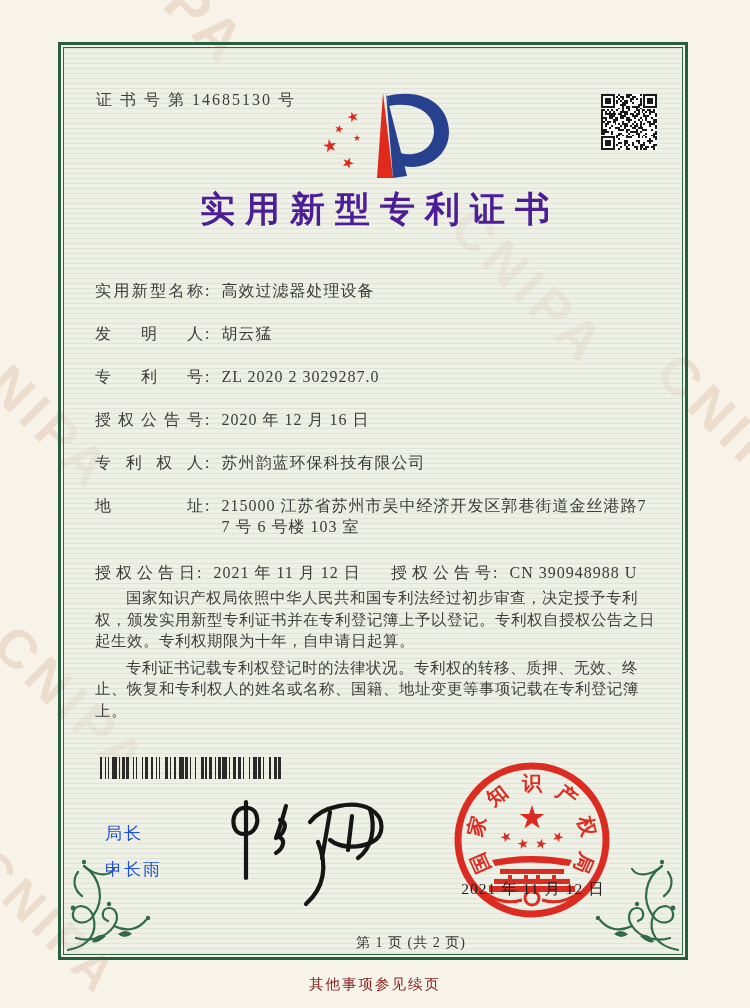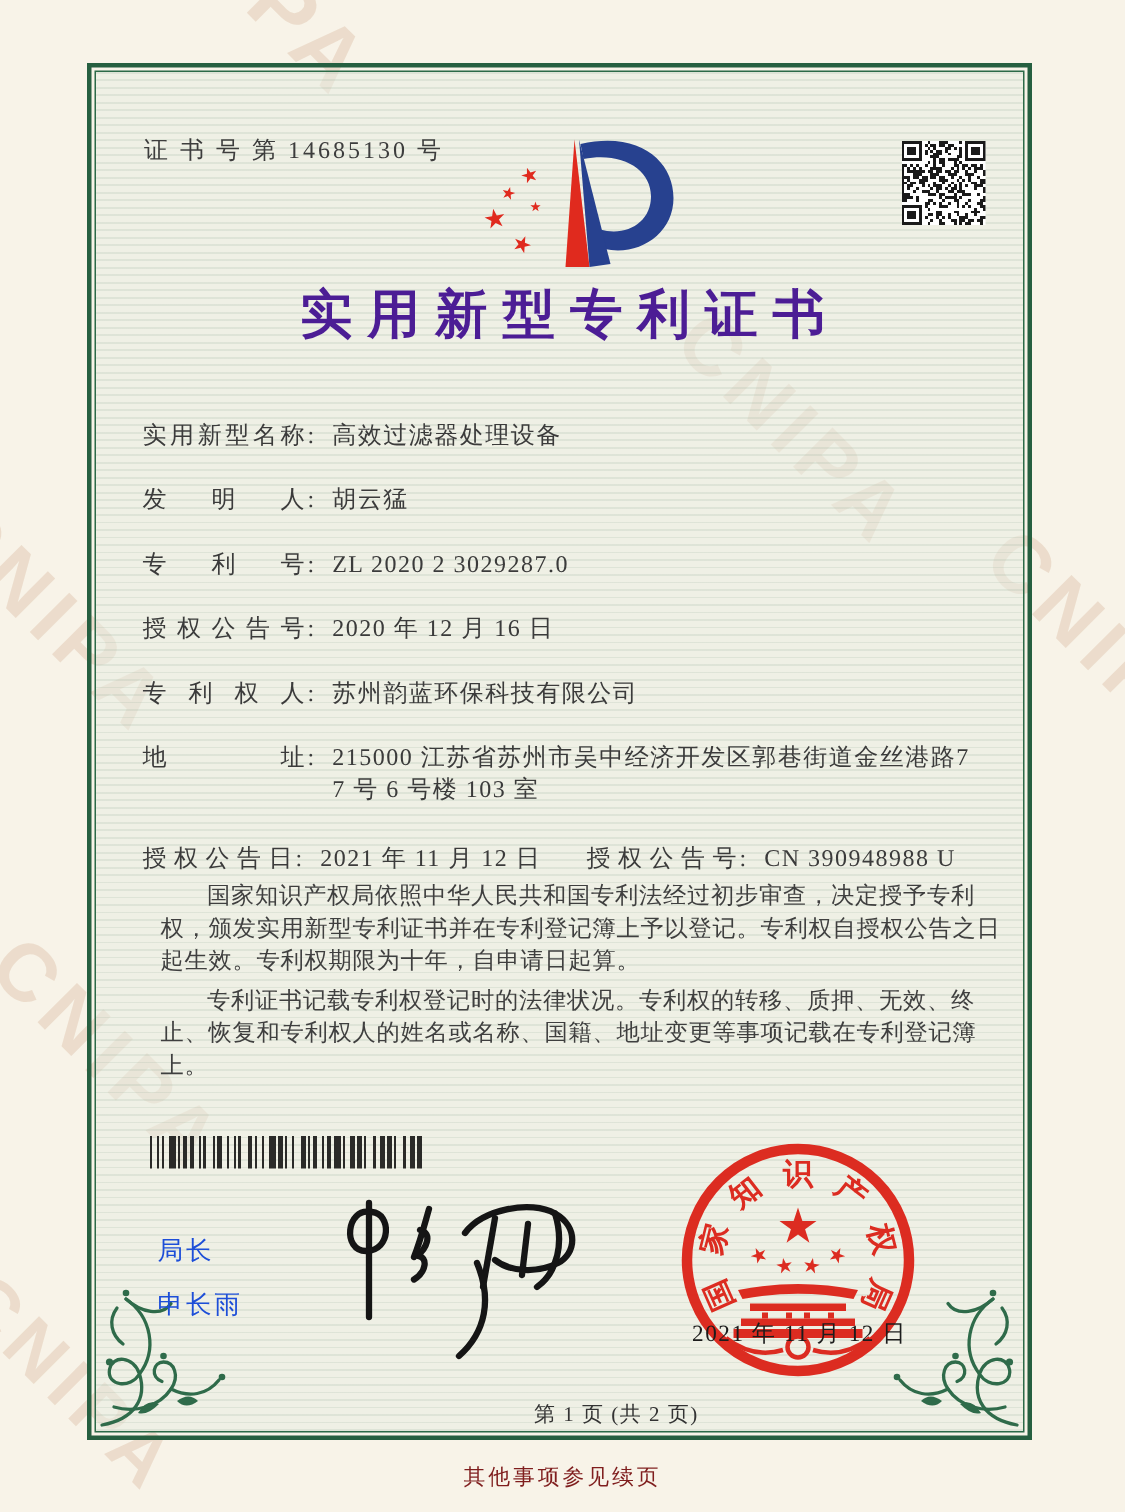--- a/index.html
+++ b/index.html
@@ -43,21 +43,21 @@
   .f-row{display:flex;margin-bottom:25px;}
   .f-label{display:inline-block;width:108px;text-align:justify;text-align-last:justify;flex:none;}
   .f-colon{margin-left:2px;margin-right:12px;flex:none;}
   .f-val{letter-spacing:1px;}
   .addr-val div{letter-spacing:1px;line-height:24px;margin-top:-3px;}
   .grant-row{display:flex;margin-bottom:0;}
   .grant-pair{display:flex;flex:none;}
   .grant-pair.first{width:296px;}
   .grant-pair .f-label{width:100px;}
 
-  .body-text{position:absolute;left:107px;top:587px;width:563px;z-index:3;color:#3f3f3f;}
+  .body-text{position:absolute;left:95px;top:587px;width:563px;z-index:3;color:#3f3f3f;}
   .body-text p{margin:0 0 5px 0;font-size:15.5px;line-height:21.5px;text-indent:2em;letter-spacing:0.5px;}
 
   .barcode{position:absolute;left:100px;top:757px;width:198px;height:22px;z-index:3;}
   .signer{position:absolute;left:105px;top:822px;z-index:3;font-family:Liberation Sans, sans-serif;font-size:17px;color:#1d4ed8;}
   .signer div{margin-bottom:13px;letter-spacing:2px;}
   .signature{position:absolute;left:218px;top:792px;width:185px;height:118px;z-index:4;}
 
   .seal{position:absolute;left:444px;top:752px;width:176px;height:176px;z-index:3;opacity:0.95;}
   .seal svg{position:absolute;left:0;top:0;}
   .seal-char{

